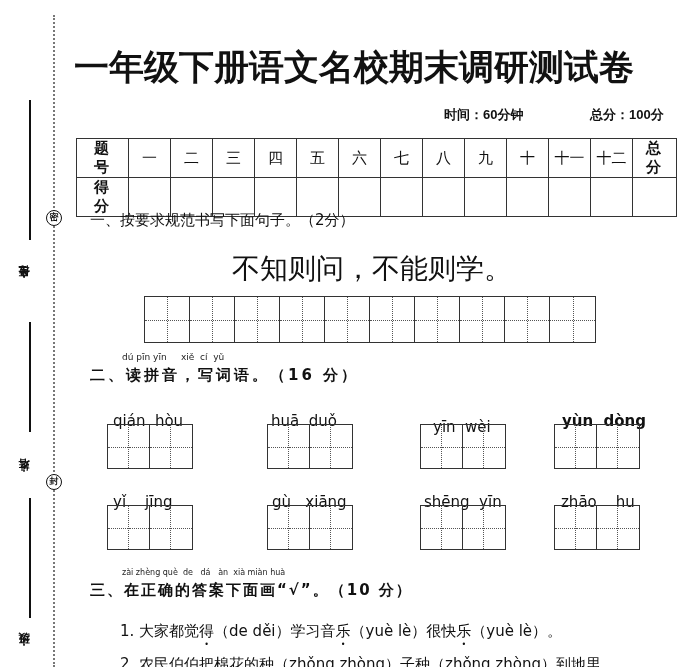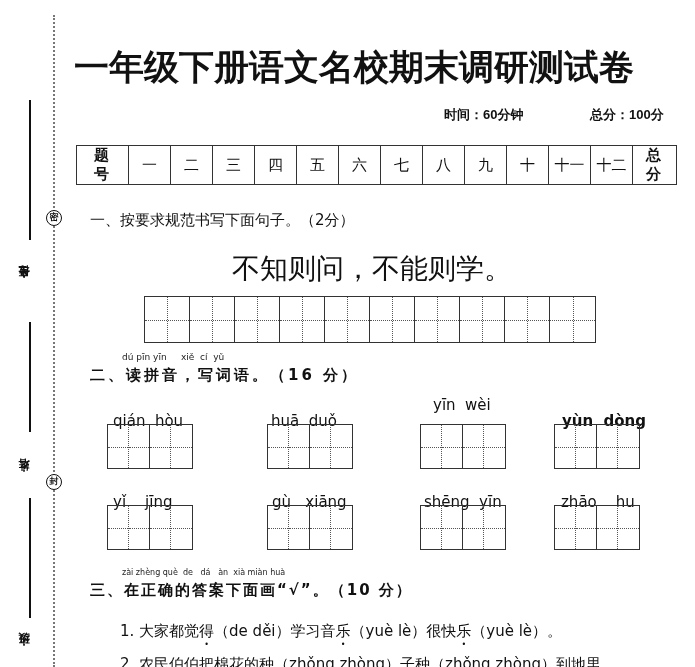--- a/index.html
+++ b/index.html
@@ -11,21 +11,21 @@
   .bind-dotted { position: absolute; left: 53px; top: 15px; height: 652px; border-left: 2px dotted #777; }
   .seal { position: absolute; left: 46px; width: 16px; height: 16px; border: 1.5px solid #111; border-radius: 50%;
           background: #fff; font-size: 9px; font-weight: bold; line-height: 13px; text-align: center; }
   .side-label { position: absolute; left: 18px; width: 24px; font-size: 11px; font-weight: bold;
                 writing-mode: vertical-rl; transform: rotate(180deg); text-align: center; letter-spacing: 1px; }
 
   .title { position: absolute; left: 74px; top: 44px; font-size: 35px; font-weight: bold; letter-spacing: 0px;
            font-family: "DejaVu Sans", sans-serif; white-space: nowrap; }
   .meta { position: absolute; top: 106px; font-size: 13px; font-weight: bold; font-family: Liberation Sans, sans-serif; }
 
-  table.score { position: absolute; left: 76px; top: 138px; border-collapse: collapse; margin-top: 7px; }
+  table.score { position: absolute; left: 76px; top: 138px; border-collapse: collapse; }
   table.score td { border: 1.5px solid #333; height: 28px; text-align: center; font-size: 15px; font-weight: bold; }
   table.score td.hdr { width: 52px; letter-spacing: 6px; padding-left: 4px; }
   table.score td.num { width: 42px; font-weight: normal; }
   table.score td.total { width: 44px; letter-spacing: 4px; padding-left: 2px; }
 
   .sec-title { position: absolute; font-size: 15px; font-weight: bold; white-space: nowrap; margin-left: 12px; }
   .sentence { position: absolute; left: 232px; top: 250px; font-size: 28px; font-family: "DejaVu Serif", serif; white-space: nowrap; }
 
   .grid-row { position: absolute; display: flex; border: 1.5px solid #333; }
   .cell { position: relative; width: 45px; height: 45px; border-right: 1.5px solid #333; }
@@ -73,20 +73,36 @@
     <td class="num">五</td>
     <td class="num">六</td>
     <td class="num">七</td>
     <td class="num">八</td>
     <td class="num">九</td>
     <td class="num">十</td>
     <td class="num">十一</td>
     <td class="num">十二</td>
     <td class="total">总 分</td>
   </tr>
+  <tr>
+    <td class="hdr">得 分</td>
+    <td></td>
+    <td></td>
+    <td></td>
+    <td></td>
+    <td></td>
+    <td></td>
+    <td></td>
+    <td></td>
+    <td></td>
+    <td></td>
+    <td></td>
+    <td></td>
+    <td></td>
+  </tr>
 </tbody>
   </table>
 
 <div class="sec-title" style="left:78px;top:211px;font-weight:normal;">一、按要求规范书写下面句子。（2分）</div>
 <div class="sentence">不知则问，不能则学。</div>
 <div class="grid-row" style="left:144px;top:296px;">
   <div class="cell"></div>
   <div class="cell"></div>
   <div class="cell"></div>
   <div class="cell"></div>
@@ -108,21 +124,21 @@
     <div class="cell"></div>
     <div class="cell"></div>
 </div>
 <div class="pinyin" style="left:271px;top:402px;">huā  duǒ</div>
 <div class="word-box" style="left:267px;top:424px;">
   <div class="cell"></div>
     <div class="cell mid"></div>
     <div class="cell"></div>
     <div class="cell"></div>
 </div>
-<div class="pinyin" style="left:433px;top:386px;">yīn  wèi</div>
+<div class="pinyin" style="left:433px;top:408px;">yīn  wèi</div>
 <div class="word-box" style="left:420px;top:424px;">
   <div class="cell"></div>
     <div class="cell mid"></div>
     <div class="cell"></div>
     <div class="cell"></div>
 </div>
 <div class="pinyin" style="left:562px;top:402px;font-weight:bold;">yùn  dòng</div>
 <div class="word-box" style="left:554px;top:424px;">
   <div class="cell"></div>
     <div class="cell mid"></div>

